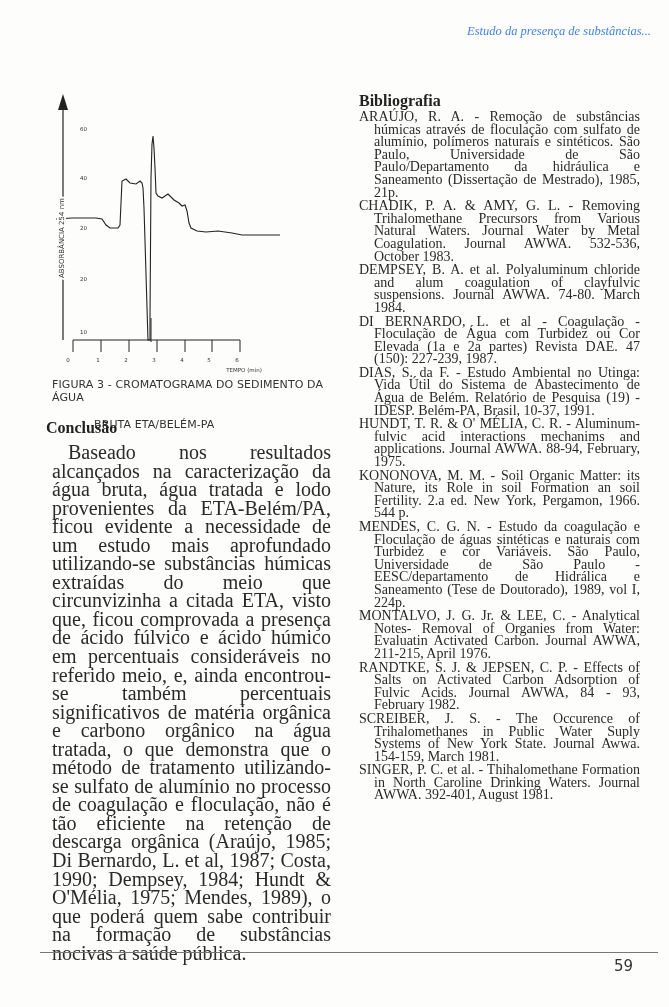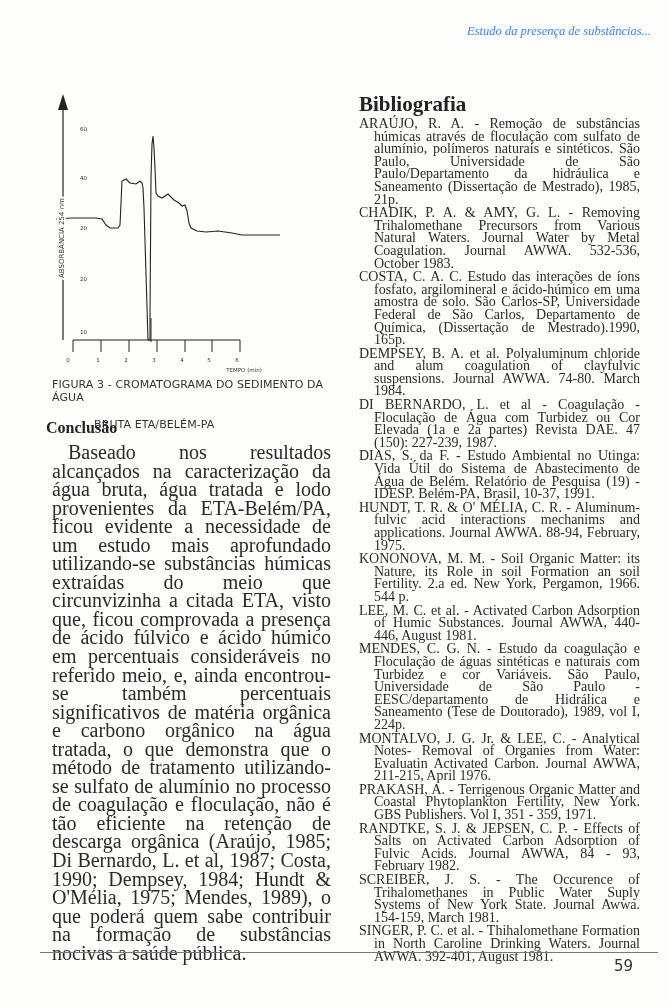--- a/index.html
+++ b/index.html
@@ -8,21 +8,21 @@
   .running-head { position:absolute; top:24px; right:18px; font-style:italic; font-size:12.5px; color:#3b82f6; }
   .figure { position:absolute; left:44px; top:88px; width:260px; height:290px; }
   .figure svg { position:absolute; left:0; top:0; }
   .caption { position:absolute; left:52px; top:378px; width:290px; font-family:"DejaVu Sans", sans-serif;
              font-size:11px; color:#333; letter-spacing:0.1px; }
   .caption .l2 { display:block; padding-left:42px; margin-top:14px; }
   .left-col { position:absolute; left:46px; top:406px; width:291px; }
   .section-title { font-weight:bold; font-size:16px; margin:13px 0 2px 0; color:#222; }
   .body-text { font-size:20px; line-height:18.55px; text-align:justify; text-indent:0; margin:6px; color:#2a2a2a; }
   .right-col { position:absolute; left:359px; top:92px; width:281px; }
-  .bib-title { font-weight:bold; font-size:21px; margin:0 0 1px 0; color:#222; }
+  .bib-title { font-weight:bold; font-size:16px; margin:0 0 1px 0; color:#222; }
   .ref { font-size:14px; line-height:12.6px; text-align:justify; margin:0 0 1px 0; padding-left:15px; text-indent:-15px; color:#2a2a2a; }
   .rule { position:absolute; left:40px; top:952px; width:618px; height:1px; background:#777; }
   .page-num { position:absolute; right:36px; top:957px; font-family:"DejaVu Sans", sans-serif; font-size:15px; color:#333; }
 </style>
 </head>
 <body>
 
 <div class="running-head">Estudo da presença de substâncias...</div>
 
 <div class="figure">
@@ -74,29 +74,26 @@
 
 <div class="left-col">
   <h2 class="section-title">Conclusão</h2>
   <p class="body-text" style="text-indent:16px">Baseado nos resultados alcançados na caracterização da água bruta, água tratada e lodo provenientes da ETA-Belém/PA, ficou evidente a necessidade de um estudo mais aprofundado utilizando-se substâncias húmicas extraídas do meio que circunvizinha a citada ETA, visto que, ficou comprovada a presença de ácido fúlvico e ácido húmico em percentuais consideráveis no referido meio, e, ainda encontrou-se também percentuais significativos de matéria orgânica e carbono orgânico na água tratada, o que demonstra que o método de tratamento utilizando-se sulfato de alumínio no processo de coagulação e floculação, não é tão eficiente na retenção de descarga orgânica (Araújo, 1985; Di Bernardo, L. et al, 1987; Costa, 1990; Dempsey, 1984; Hundt &amp; O'Mélia, 1975; Mendes, 1989), o que poderá quem sabe contribuir na formação de substâncias nocivas a saúde pública.</p>
 </div>
 
 <div class="right-col">
   <h2 class="bib-title">Bibliografia</h2>
   <p class="ref">ARAÚJO, R. A. - Remoção de substâncias húmicas através de floculação com sulfato de alumínio, polímeros naturais e sintéticos. São Paulo, Universidade de São Paulo/Departamento da hidráulica e Saneamento (Dissertação de Mestrado), 1985, 21p.</p>
   <p class="ref">CHADIK, P. A. &amp; AMY, G. L. - Removing Trihalomethane Precursors from Various Natural Waters. Journal Water by Metal Coagulation. Journal AWWA. 532-536, October 1983.</p>
-  <p class="ref">COSTA, C. A. C. Estudo das interações de íons fosfato, argilomineral e ácido-húmico em uma amostra de solo. São Carlos-SP, Universidade Federal de São Carlos, Departamento de Química, (Dissertação de Mestrado).1990, 165p.</p>
   <p class="ref">DEMPSEY, B. A. et al. Polyaluminum chloride and alum coagulation of clayfulvic suspensions. Journal AWWA. 74-80. March 1984.</p>
   <p class="ref">DI BERNARDO, L. et al - Coagulação - Floculação de Água com Turbidez ou Cor Elevada (1a e 2a partes) Revista DAE. 47 (150): 227-239, 1987.</p>
   <p class="ref">DIAS, S. da F. - Estudo Ambiental no Utinga: Vida Útil do Sistema de Abastecimento de Água de Belém. Relatório de Pesquisa (19) - IDESP. Belém-PA, Brasil, 10-37, 1991.</p>
   <p class="ref">HUNDT, T. R. &amp; O' MÉLIA, C. R. - Aluminum-fulvic acid interactions mechanims and applications. Journal AWWA. 88-94, February, 1975.</p>
   <p class="ref">KONONOVA, M. M. - Soil Organic Matter: its Nature, its Role in soil Formation an soil Fertility. 2.a ed. New York, Pergamon, 1966. 544 p.</p>
-  <p class="ref">LEE, M. C. et al. - Activated Carbon Adsorption of Humic Substances. Journal AWWA, 440-446, August 1981.</p>
   <p class="ref">MENDES, C. G. N. - Estudo da coagulação e Floculação de águas sintéticas e naturais com Turbidez e cor Variáveis. São Paulo, Universidade de São Paulo - EESC/departamento de Hidrálica e Saneamento (Tese de Doutorado), 1989, vol I, 224p.</p>
   <p class="ref">MONTALVO, J. G. Jr. &amp; LEE, C. - Analytical Notes- Removal of Organies from Water: Evaluatin Activated Carbon. Journal AWWA, 211-215, April 1976.</p>
-  <p class="ref">PRAKASH, A. - Terrigenous Organic Matter and Coastal Phytoplankton Fertility, New York. GBS Publishers. Vol I, 351 - 359, 1971.</p>
   <p class="ref">RANDTKE, S. J. &amp; JEPSEN, C. P. - Effects of Salts on Activated Carbon Adsorption of Fulvic Acids. Journal AWWA, 84 - 93, February 1982.</p>
   <p class="ref">SCREIBER, J. S. - The Occurence of Trihalomethanes in Public Water Suply Systems of New York State. Journal Awwa. 154-159, March 1981.</p>
   <p class="ref">SINGER, P. C. et al. - Thihalomethane Formation in North Caroline Drinking Waters. Journal AWWA. 392-401, August 1981.</p>
 </div>
 
 <div class="rule"></div>
 <div class="page-num">59</div>
 
 </body></html>

